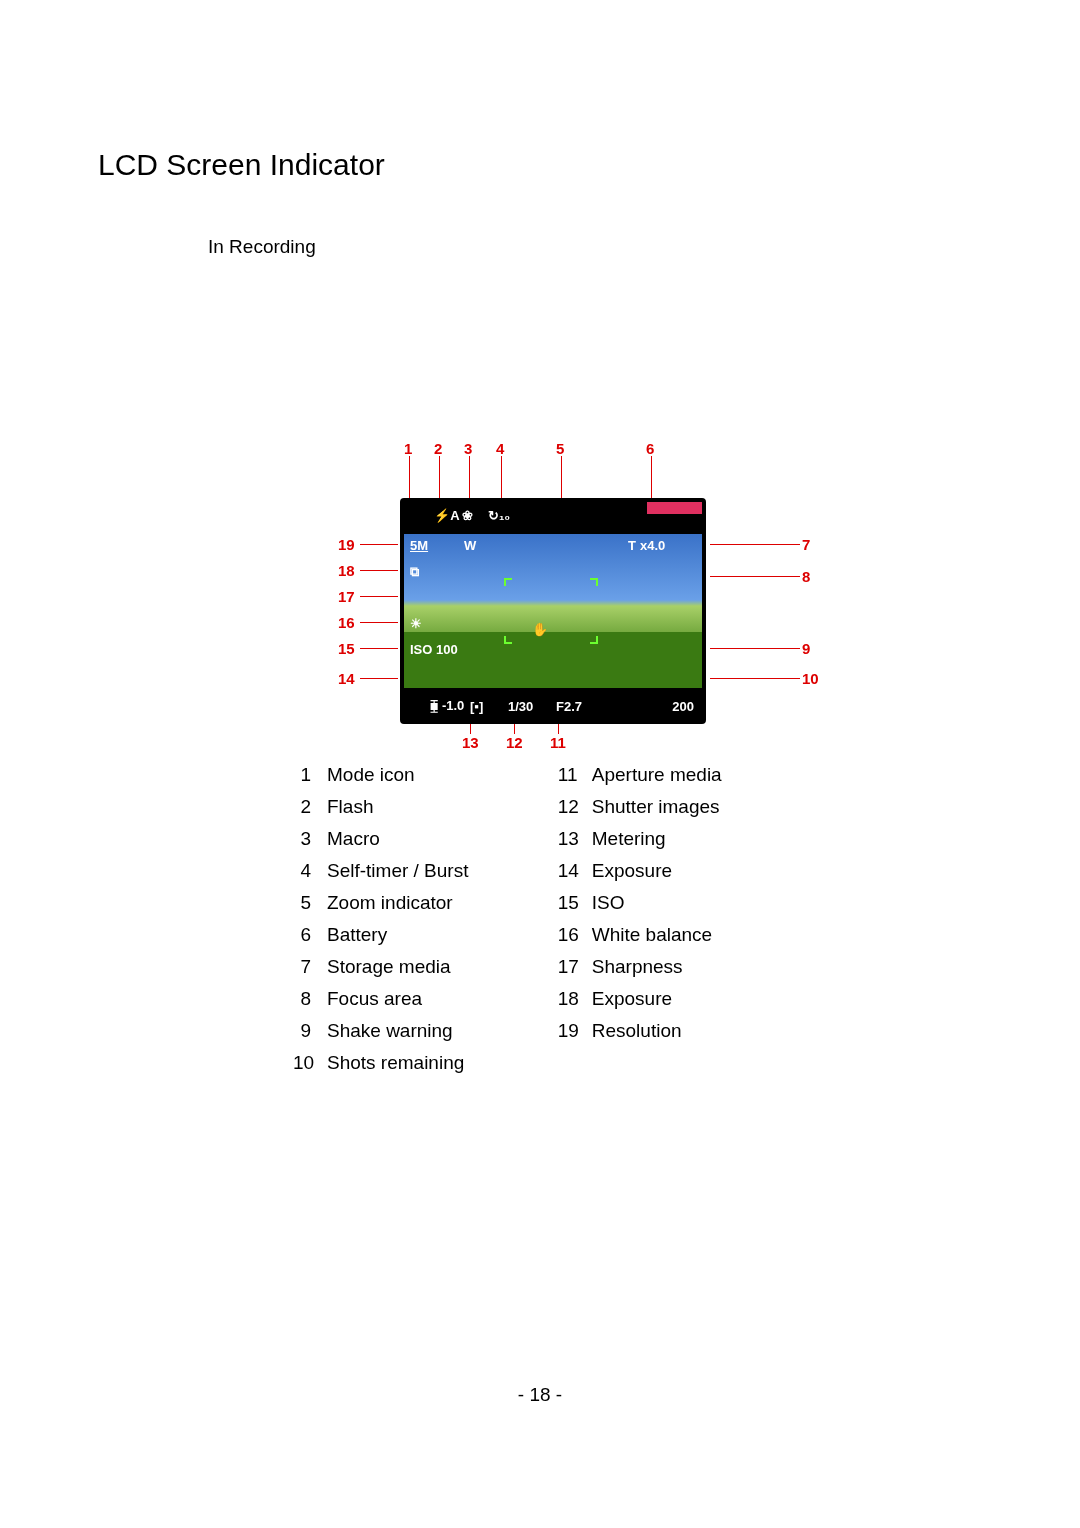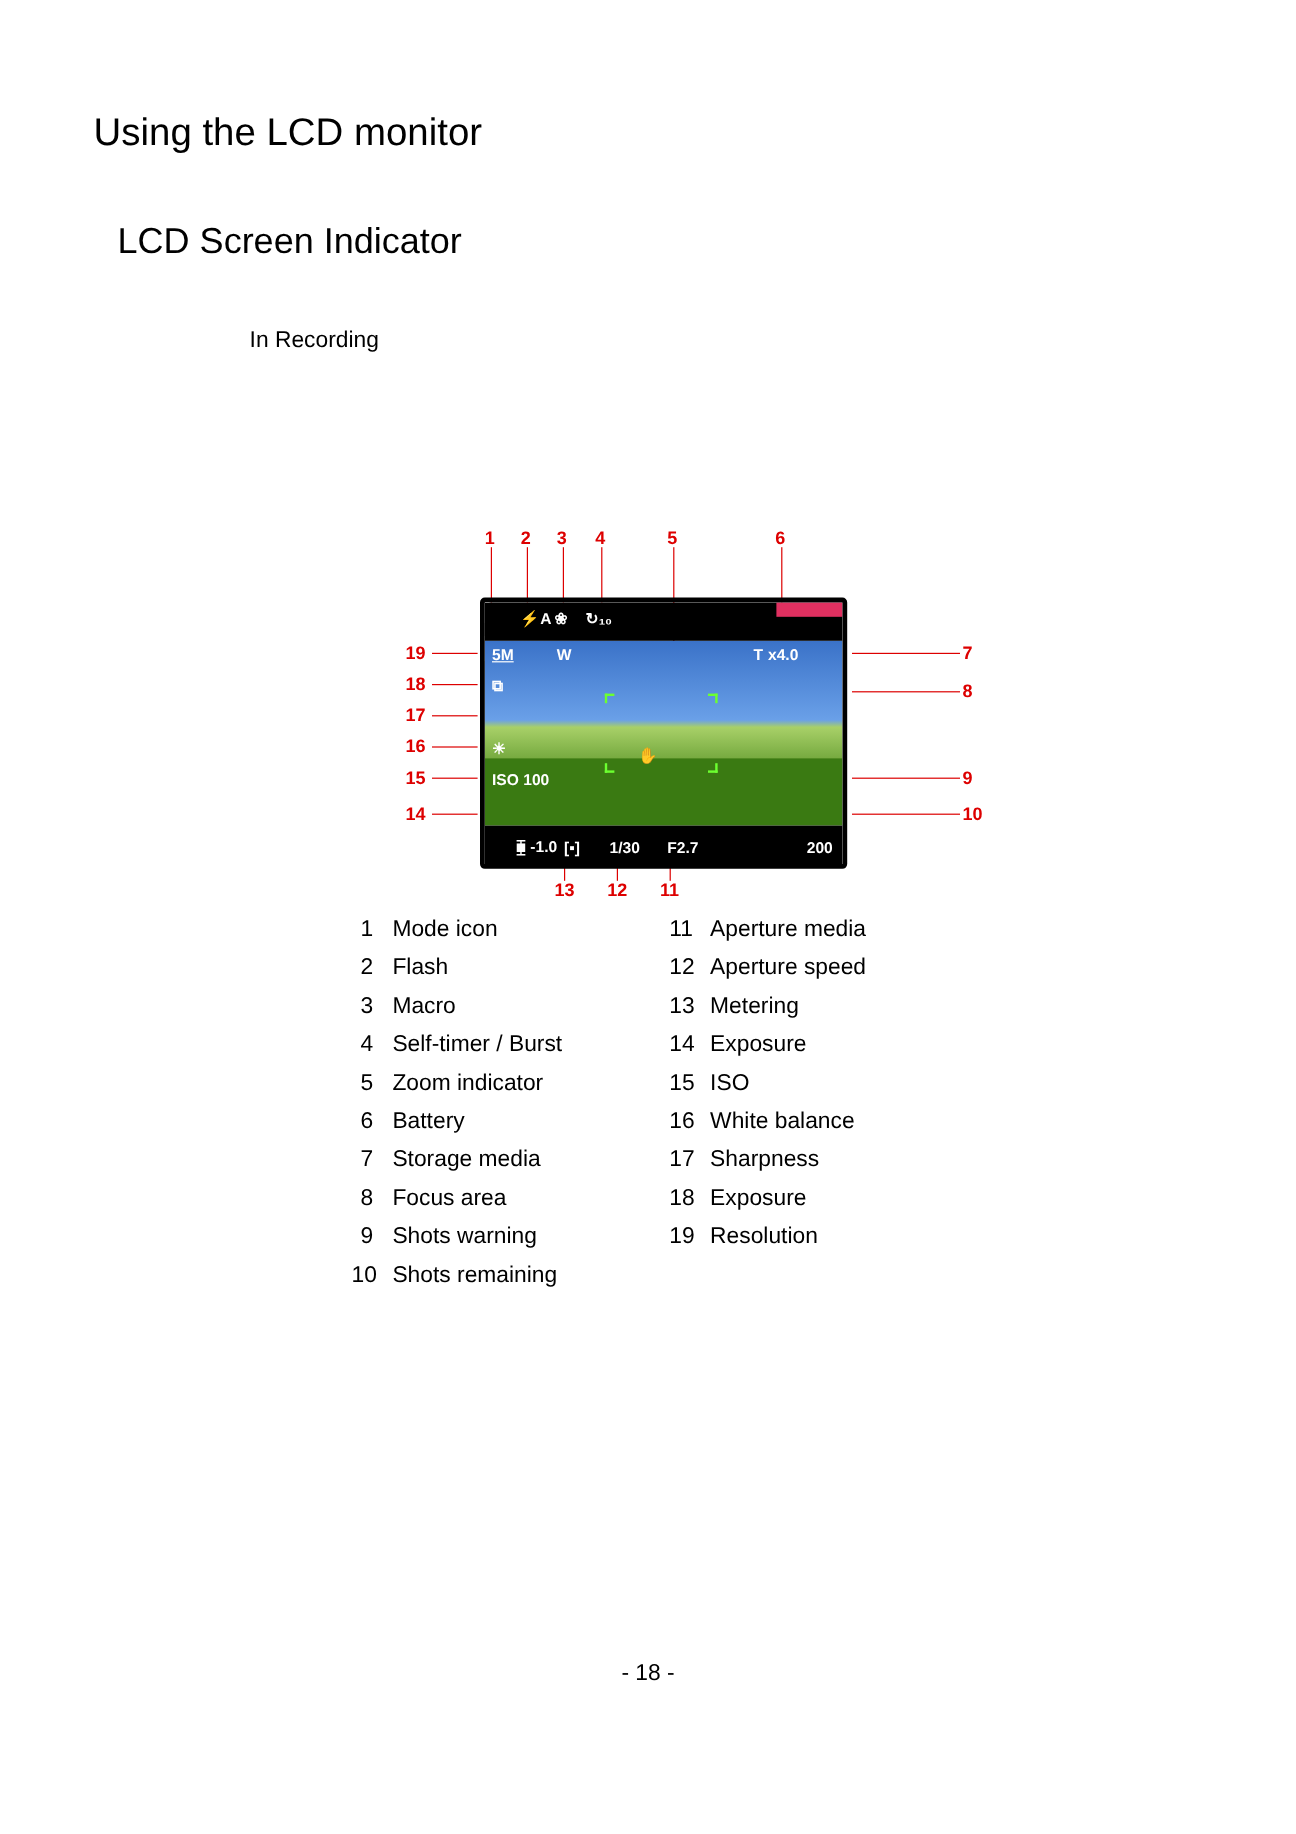--- a/index.html
+++ b/index.html
@@ -98,21 +98,20 @@
   .legend-col .row { display:flex; margin-bottom:10px;}
   .legend-col .num { width:34px; text-align:right; padding-right:16px;}
   .col2 { margin-left:84px;}
   
   .footer { position:absolute; left:0; width:1080px; top:1384px; text-align:center; font-size:19px;}
 </style>
 </head>
 <body>
 
 <div class="page">
-  <h1 class="section-title">Using the LCD monitor</h1>
   <h2 class="sub-title">LCD Screen Indicator</h2>
   <div class="mode-label">In Recording</div>
 
   <div class="diagram-wrap">
 
     <span class="co" style="left:66px; top:-4px;">1</span>
     <span class="co" style="left:96px; top:-4px;">2</span>
     <span class="co" style="left:126px;top:-4px;">3</span>
     <span class="co" style="left:158px;top:-4px;">4</span>
     <span class="co" style="left:218px;top:-4px;">5</span>
@@ -214,31 +213,31 @@
           <span class="num">6</span>
           <span>Battery</span>
         </div><div class="row">
           <span class="num">7</span>
           <span>Storage media</span>
         </div><div class="row">
           <span class="num">8</span>
           <span>Focus area</span>
         </div><div class="row">
           <span class="num">9</span>
-          <span>Shots warning</span>
+          <span>Shake warning</span>
         </div><div class="row">
           <span class="num">10</span>
           <span>Shots remaining</span>
         </div></div>
     <div class="legend-col col2" id="legend-right"><div class="row">
           <span class="num">11</span>
           <span>Aperture media</span>
         </div><div class="row">
           <span class="num">12</span>
-          <span>Aperture speed</span>
+          <span>Shutter images</span>
         </div><div class="row">
           <span class="num">13</span>
           <span>Metering</span>
         </div><div class="row">
           <span class="num">14</span>
           <span>Exposure</span>
         </div><div class="row">
           <span class="num">15</span>
           <span>ISO</span>
         </div><div class="row">

